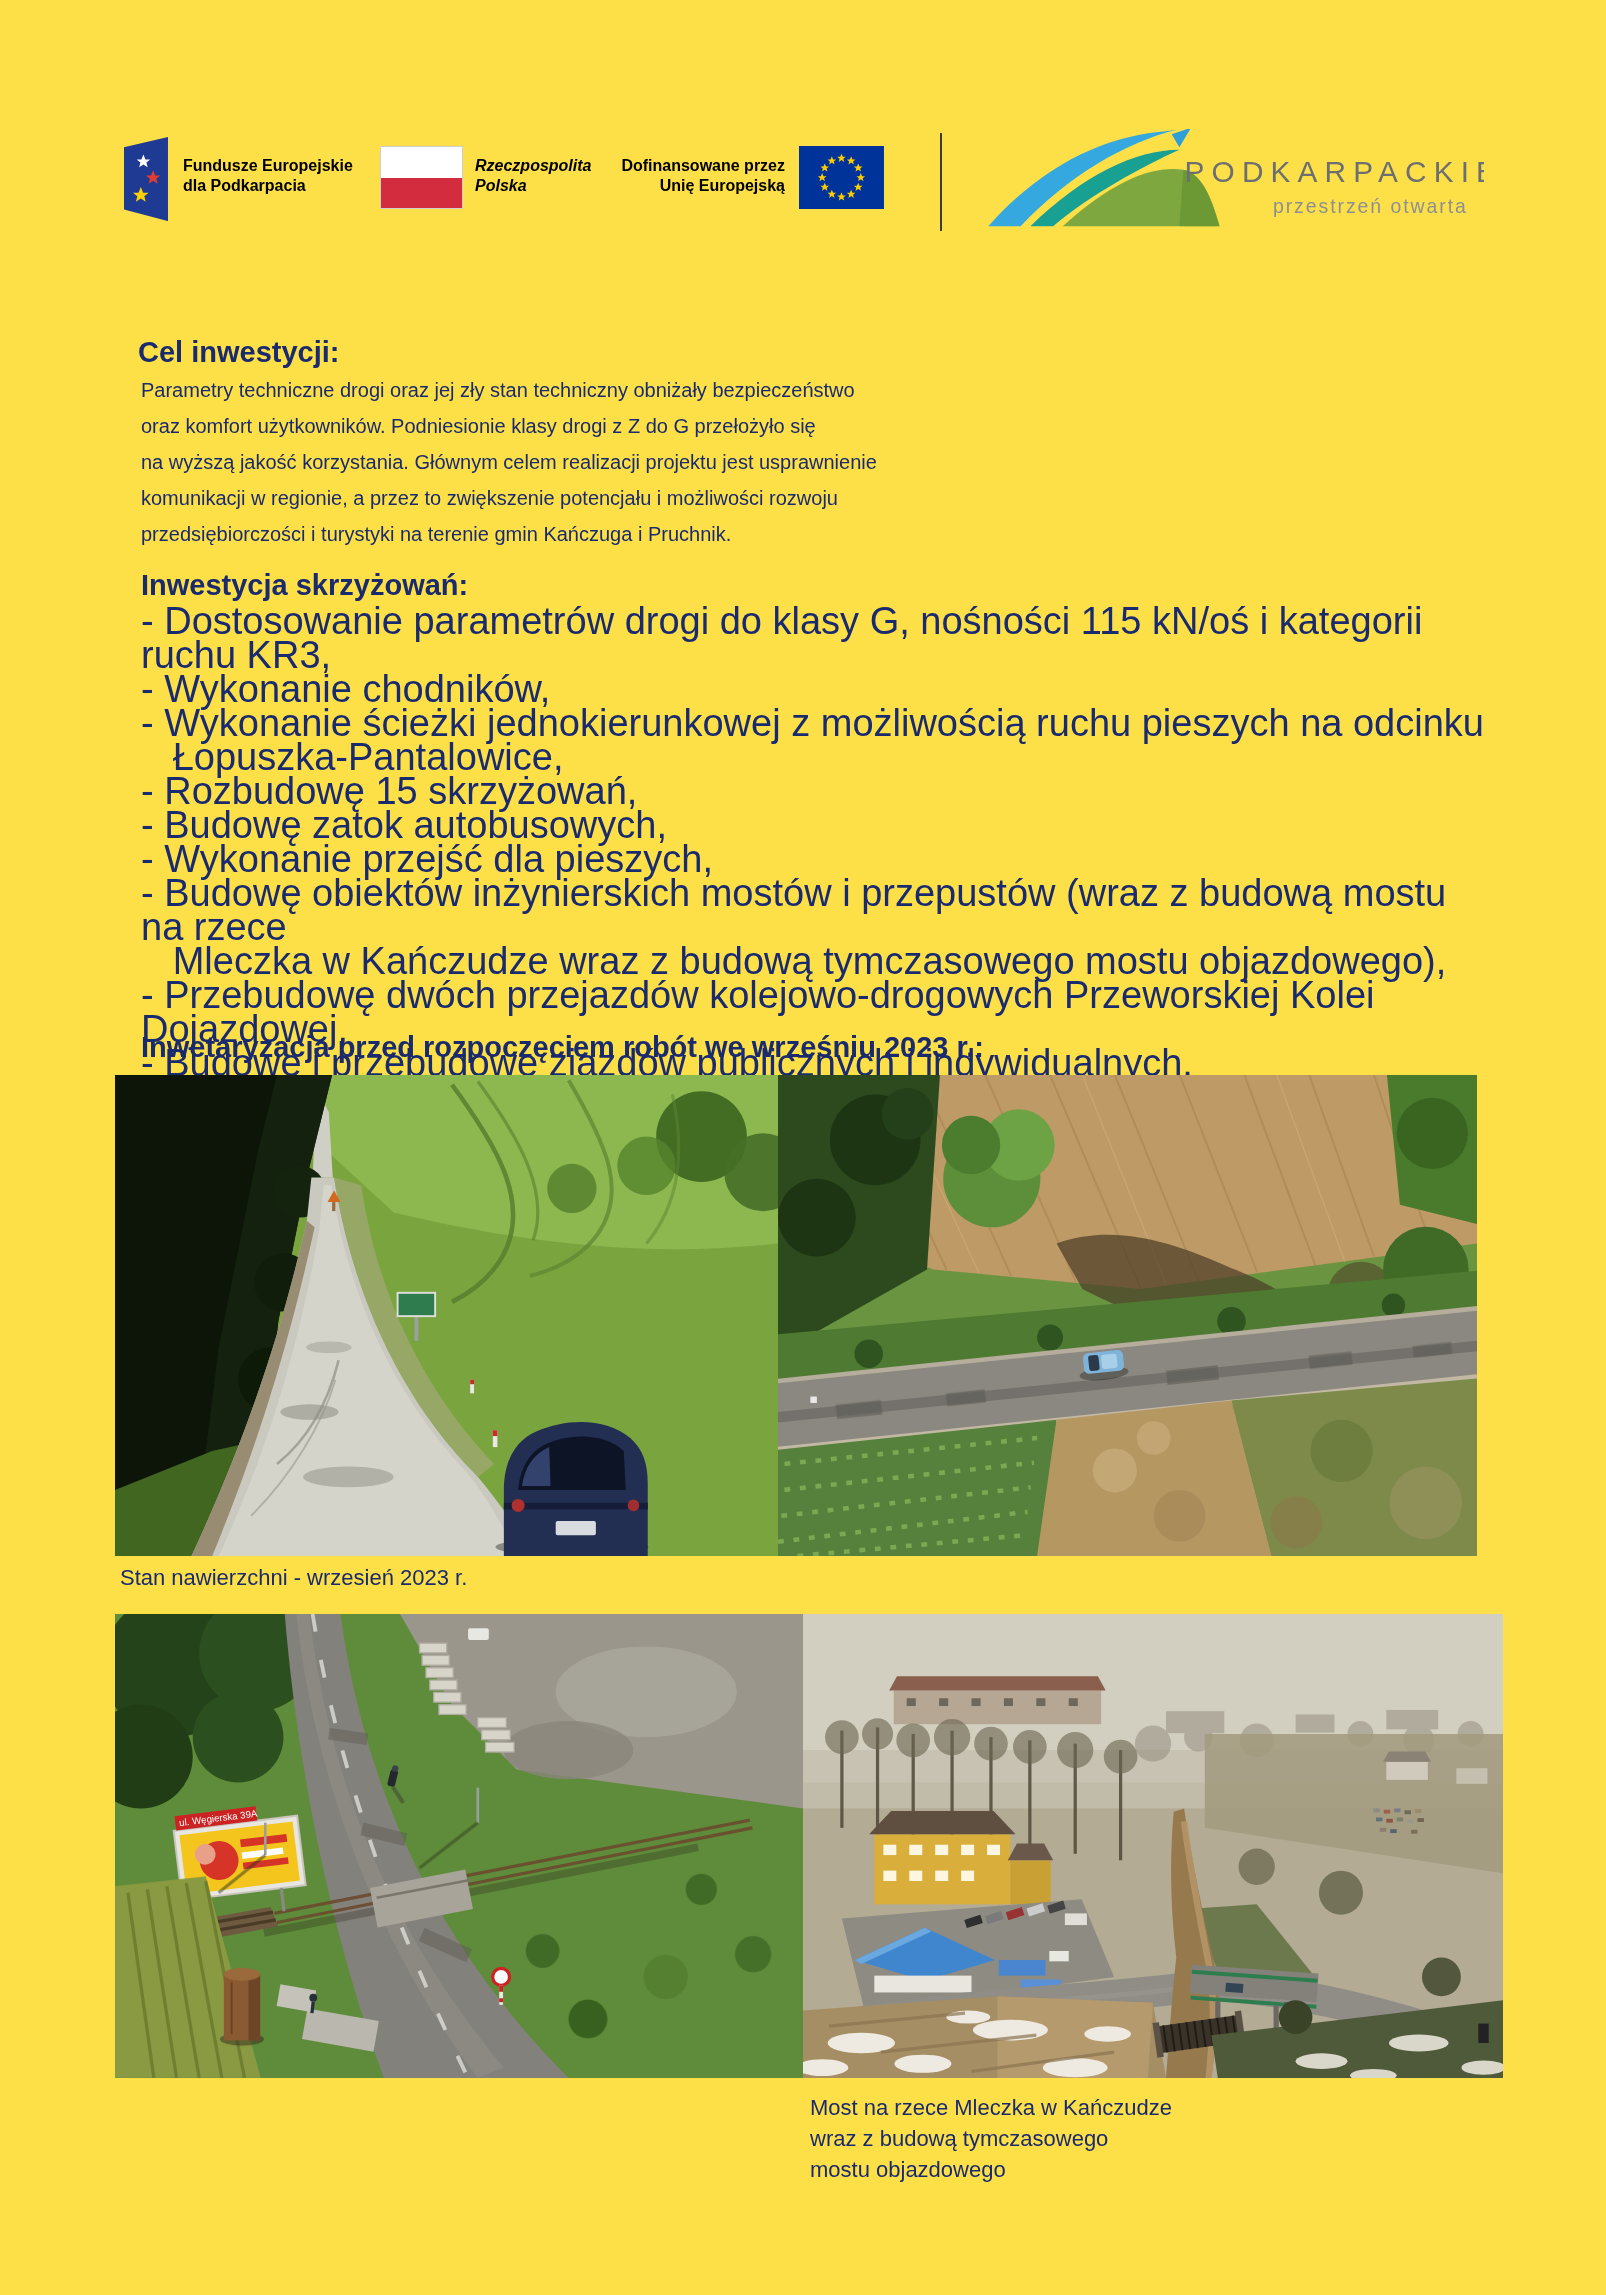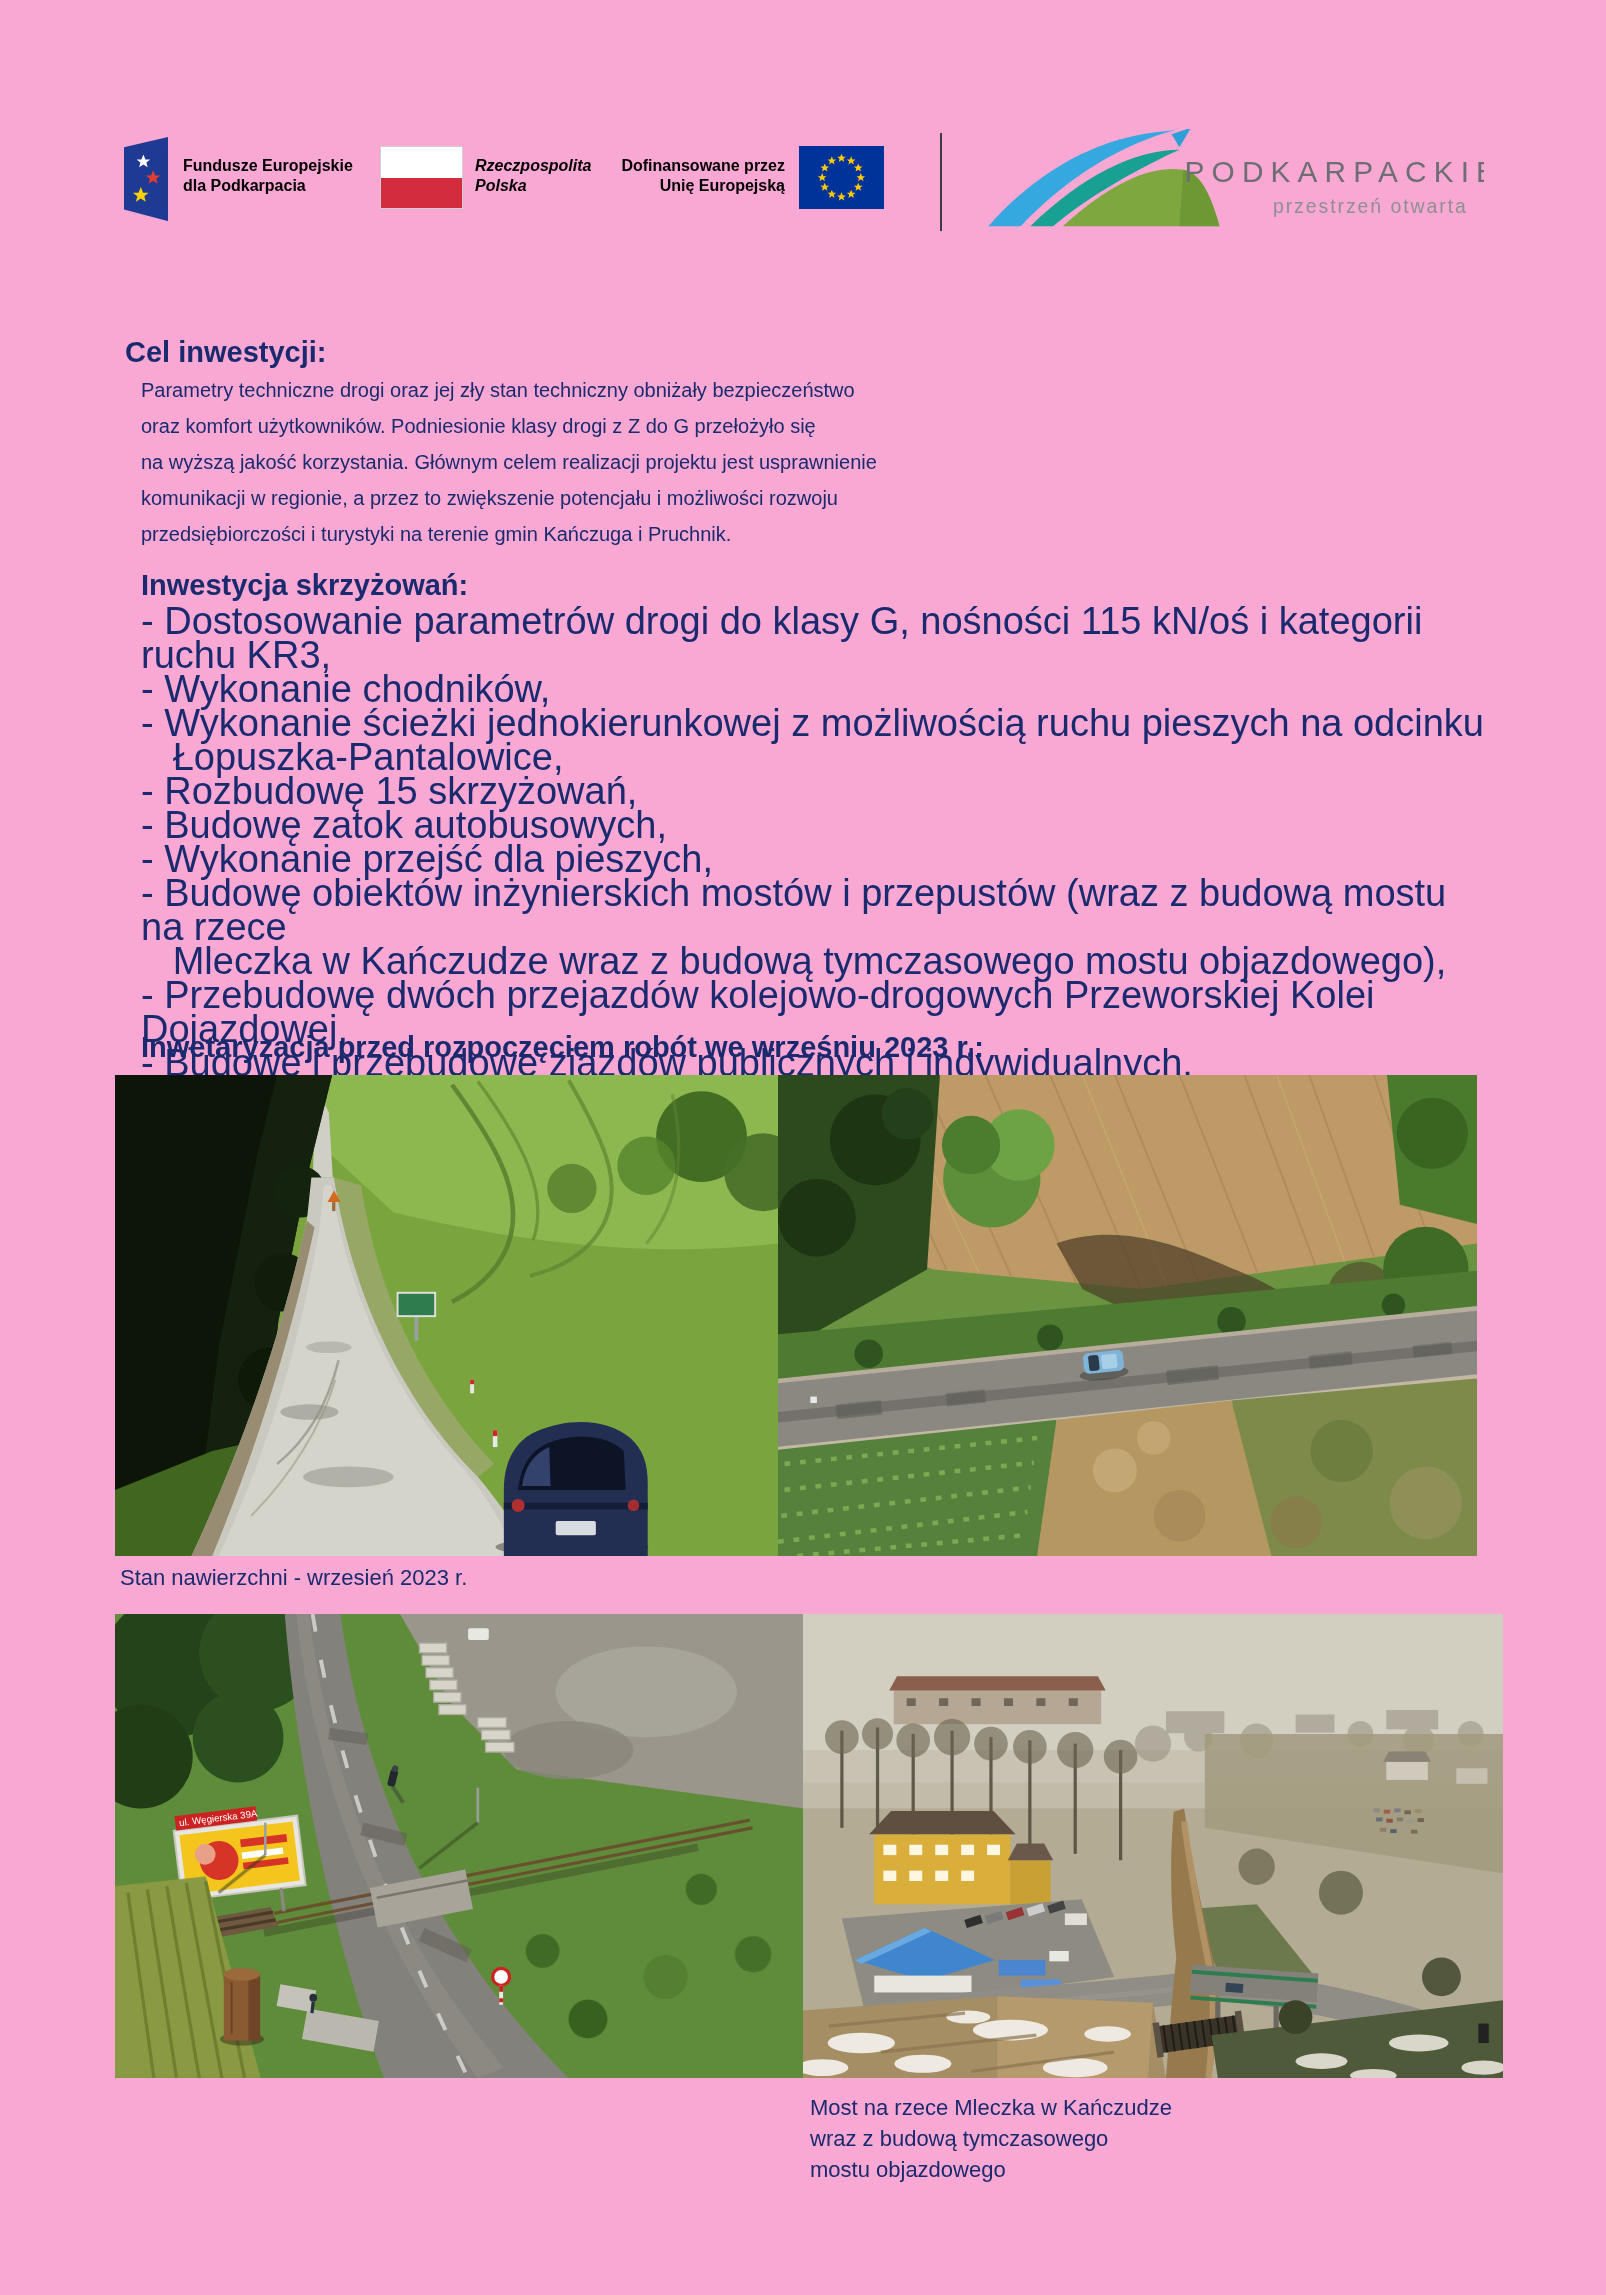--- a/index.html
+++ b/index.html
@@ -1,16 +1,16 @@
 <!DOCTYPE html>
 <html style="font-size:10.4px"><head>
 <meta charset="utf-8">
 <style>
   html,body{margin:0;padding:0;background:#ffffff;}
-  .page{position:relative;width:1606px;height:2295px;background:#f9a8d4;overflow:hidden;
+  .page{position:relative;width:1606px;height:2295px;background:#fde047;overflow:hidden;
         font-family:"Liberation Sans",sans-serif;color:#1a2a6e;}
   .abs{position:absolute;}
   .navy{color:#1a2a6e;}
   .prewrap{white-space:pre-wrap;}
   
   .hdr-txt{font-weight:bold;font-size:16px;line-height:20px;color:#000;}
   .hdr-right{text-align:right;}
   .divider{width:1.9px;height:98px;background:#3c3c3c;}
   .flag-pl{width:83px;height:63px;border:0.6px solid #cfcfcf;box-sizing:border-box;}
   .flag-pl .w{height:50%;background:#ffffff;}
@@ -87,21 +87,21 @@
         <path d="M70,150 C150,72 232,32 300,32 C242,58 162,102 105,150 Z" fill="#18a092"></path>
         <path d="M120,150 C200,77 262,56 306,63 C332,68 347,98 362,150 Z" fill="#7ea83f"></path>
         <path d="M306,63 C332,68 347,98 362,150 L300,150 Z" fill="#5e8c2e" opacity="0.55"></path>
         <text x="308" y="82" font-size="46" letter-spacing="11" fill="#6d6e71" font-family="Liberation Sans, sans-serif">PODKARPACKIE</text>
         <text x="745" y="130" font-size="30" letter-spacing="3" fill="#8d8f92" text-anchor="end" font-family="Liberation Sans, sans-serif">przestrzeń otwarta</text>
       </svg>
     </div>
   </div>
 
 
-  <div class="abs h2" style="left:125px;top:336px;">Cel inwestycji:</div>
+  <div class="abs h2" style="left:138px;top:336px;">Cel inwestycji:</div>
   <div class="abs body-txt prewrap" style="left:141px;top:372px;width:1321px;">Parametry techniczne drogi oraz jej zły stan techniczny obniżały bezpieczeństwo
 oraz komfort użytkowników. Podniesionie klasy drogi z Z do G przełożyło się
 na wyższą jakość korzystania. Głównym celem realizacji projektu jest usprawnienie
 komunikacji w regionie, a przez to zwiększenie potencjału i możliwości rozwoju
 przedsiębiorczości i turystyki na terenie gmin Kańczuga i Pruchnik.</div>
 
   <div class="abs h2" style="left:141px;top:569px;">Inwestycja skrzyżowań:</div>
   <div class="abs list-txt prewrap" style="left:141px;top:604px;width:1347px;">- Dostosowanie parametrów drogi do klasy G, nośności 115 kN/oś i kategorii ruchu KR3,
 - Wykonanie chodników,
 - Wykonanie ścieżki jednokierunkowej z możliwością ruchu pieszych na odcinku

